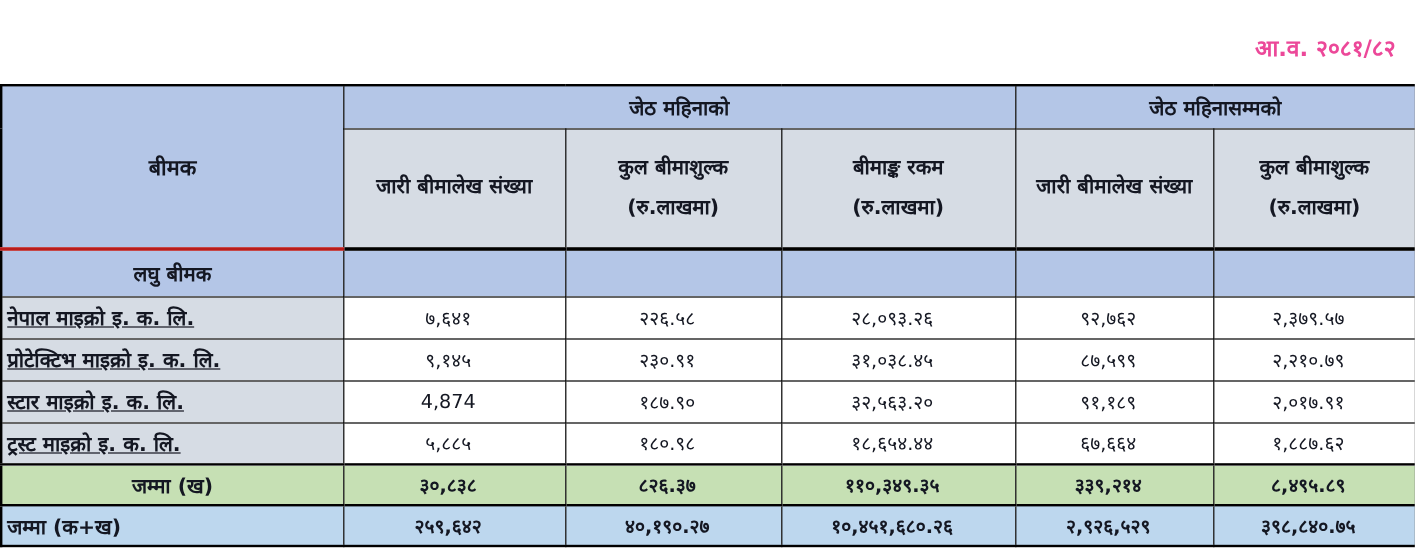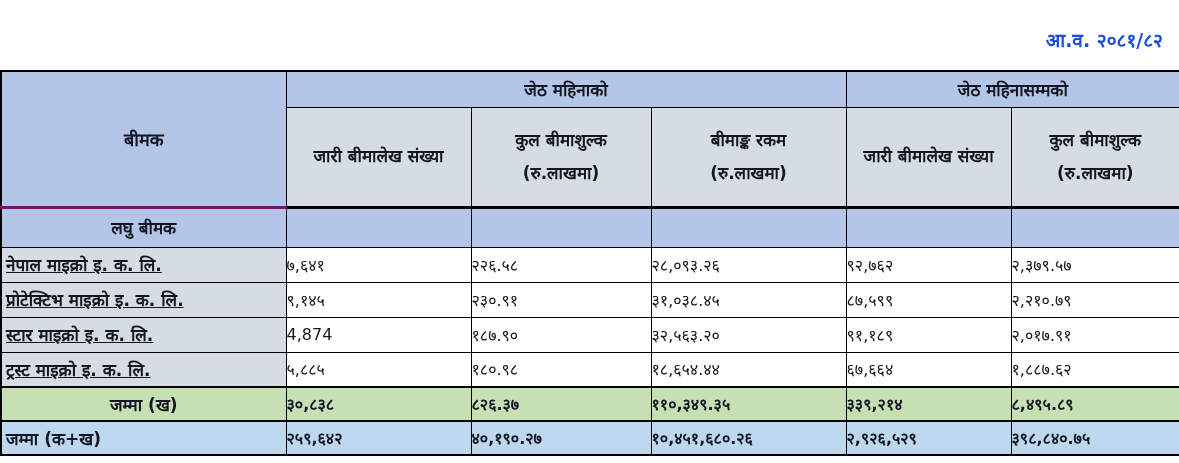--- a/index.html
+++ b/index.html
@@ -6,21 +6,21 @@
   html, body {
     margin: 0; padding: 0;
     width: 1179px; height: 463px;
     background: #ffffff;
     font-family: "DejaVu Sans", "Liberation Sans", sans-serif;
     color: #141722;
   }
   .fiscal-year {
     text-align: right;
     padding: 27px 16px 9px 0;
-    color: #1d4ed8;
+    color: #ec4899;
     font-weight: bold;
     font-size: 19px;
     height: 70px;
   }
   table.report {
     border-collapse: collapse;
     table-layout: fixed;
     width: 1179px;
     border: 2px solid #000;
   }
@@ -52,21 +52,21 @@
   }
   .c-sub {
     background: #d6dce4;
     font-size: 17px;
     font-weight: bold;
     text-align: center;
     vertical-align: middle;
     line-height: 1.9;
     border-bottom: 3px solid #000;
   }
-  .c-insurer.hdr-span { border-bottom: 3px solid #701a75; }
+  .c-insurer.hdr-span { border-bottom: 3px solid #b91c1c; }
 
   .sec-cell { background: #b4c6e7; }
   .sec-label {
     background: #b4c6e7;
     font-weight: bold;
     font-size: 17px;
     text-align: center;
     vertical-align: middle;
   }
   .name {
@@ -74,21 +74,21 @@
     font-weight: bold;
     font-size: 17px;
     text-align: left;
     padding-left: 4px;
     vertical-align: middle;
     text-decoration: underline;
   }
   .num {
     background: #ffffff;
     font-size: 16px;
-    text-align: left;
+    text-align: center;
     padding-right: 10px;
     vertical-align: middle;
     margin-left: 20px;
   }
   tr.r-total td {
     background: #c6e0b4;
     font-weight: bold;
     border-top: 2px solid #000;
     border-bottom: 2px solid #000;
   }

